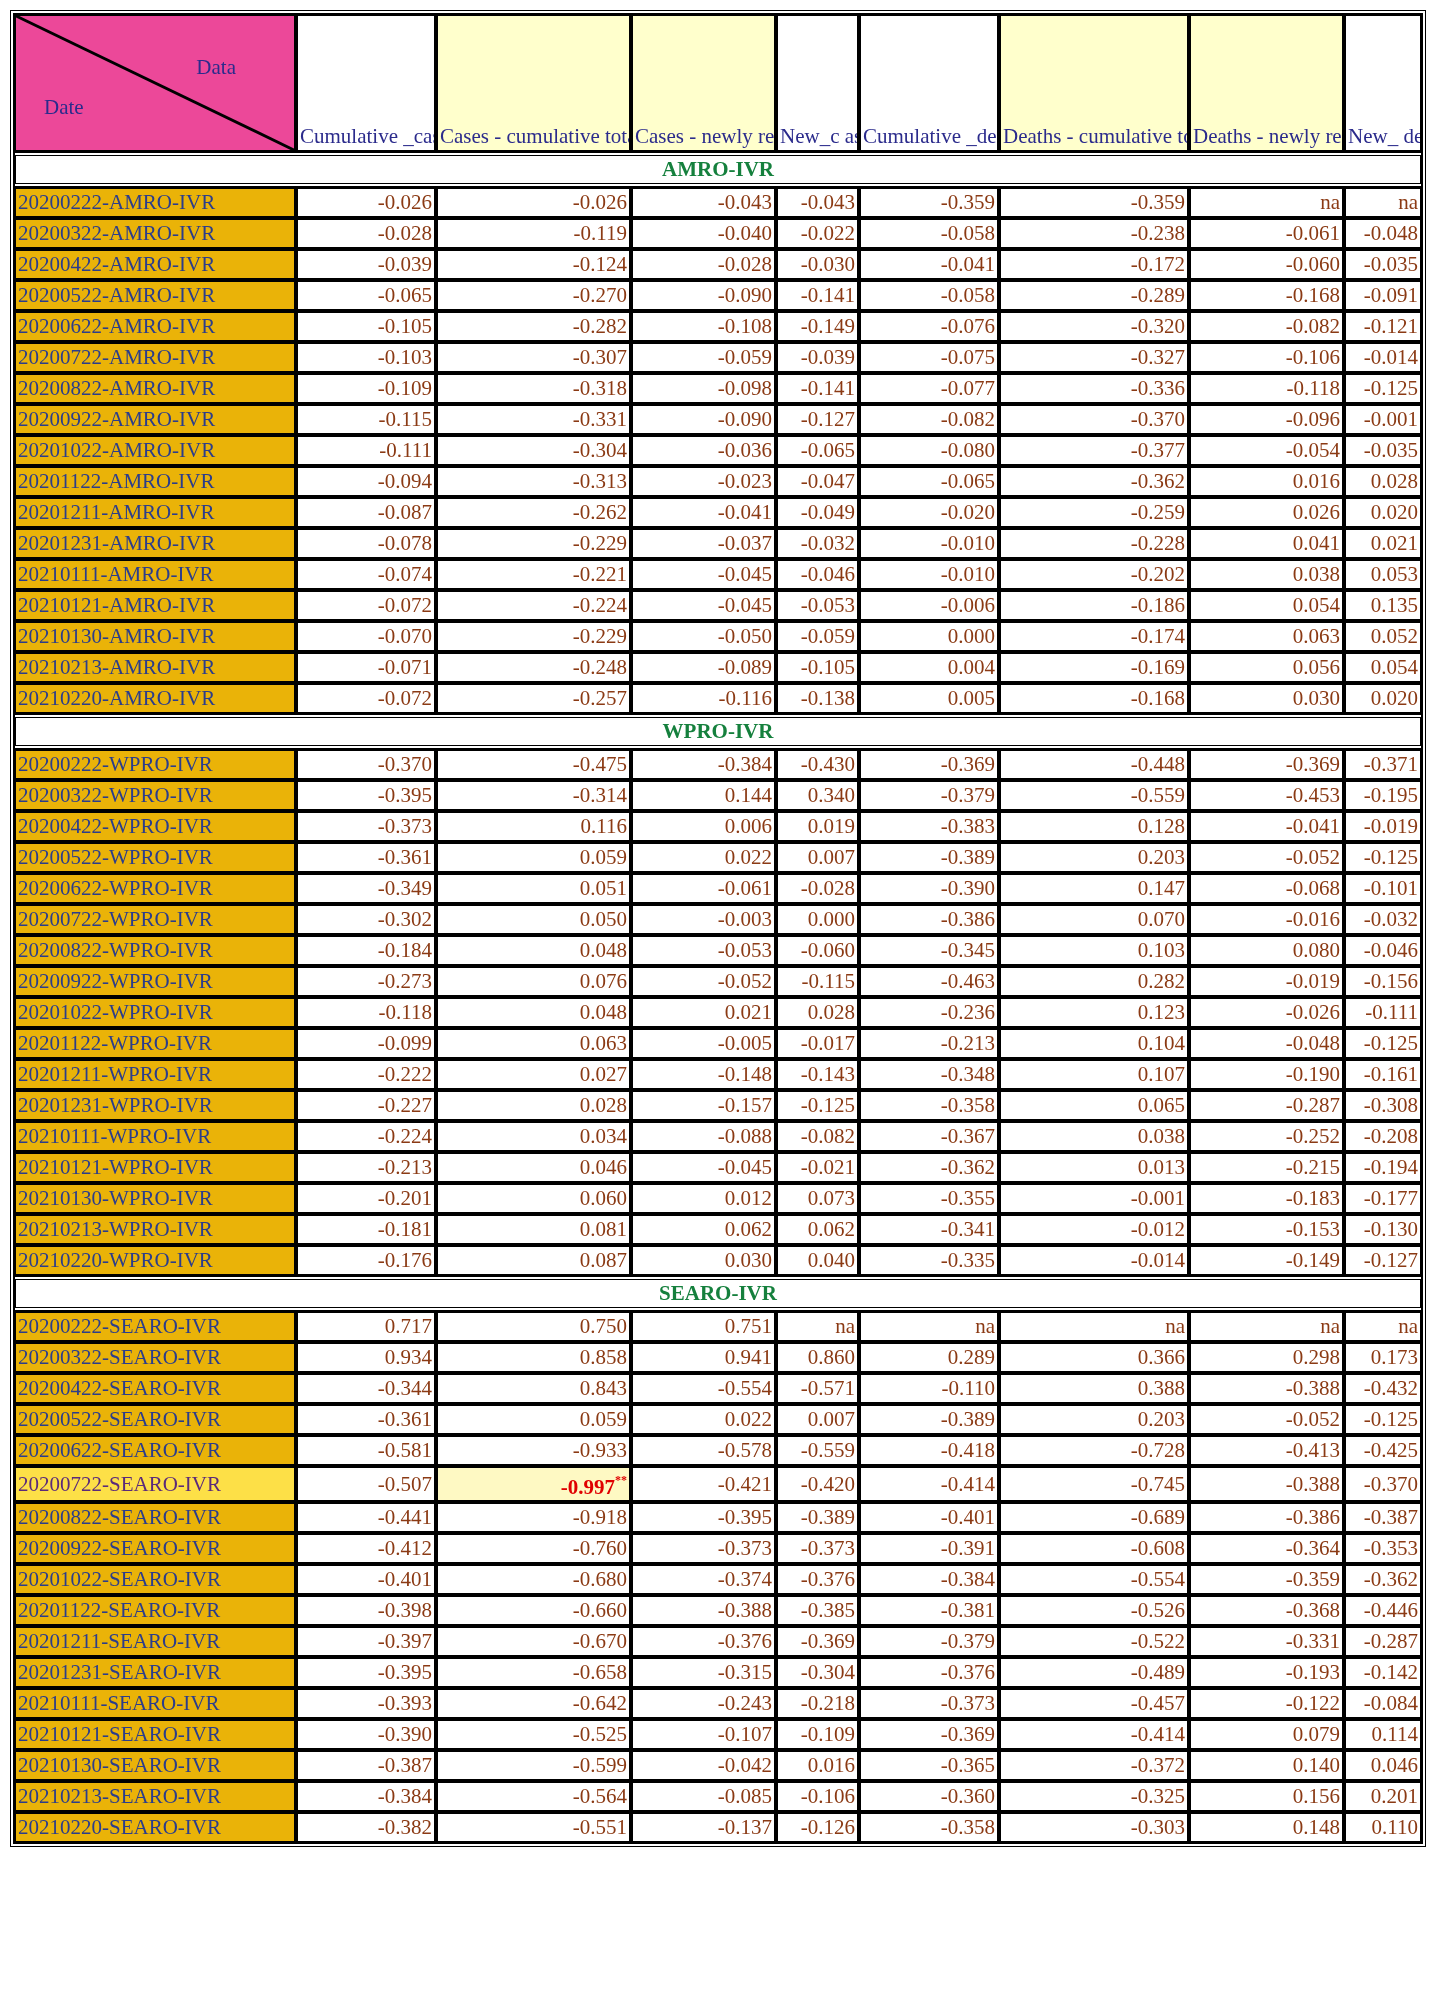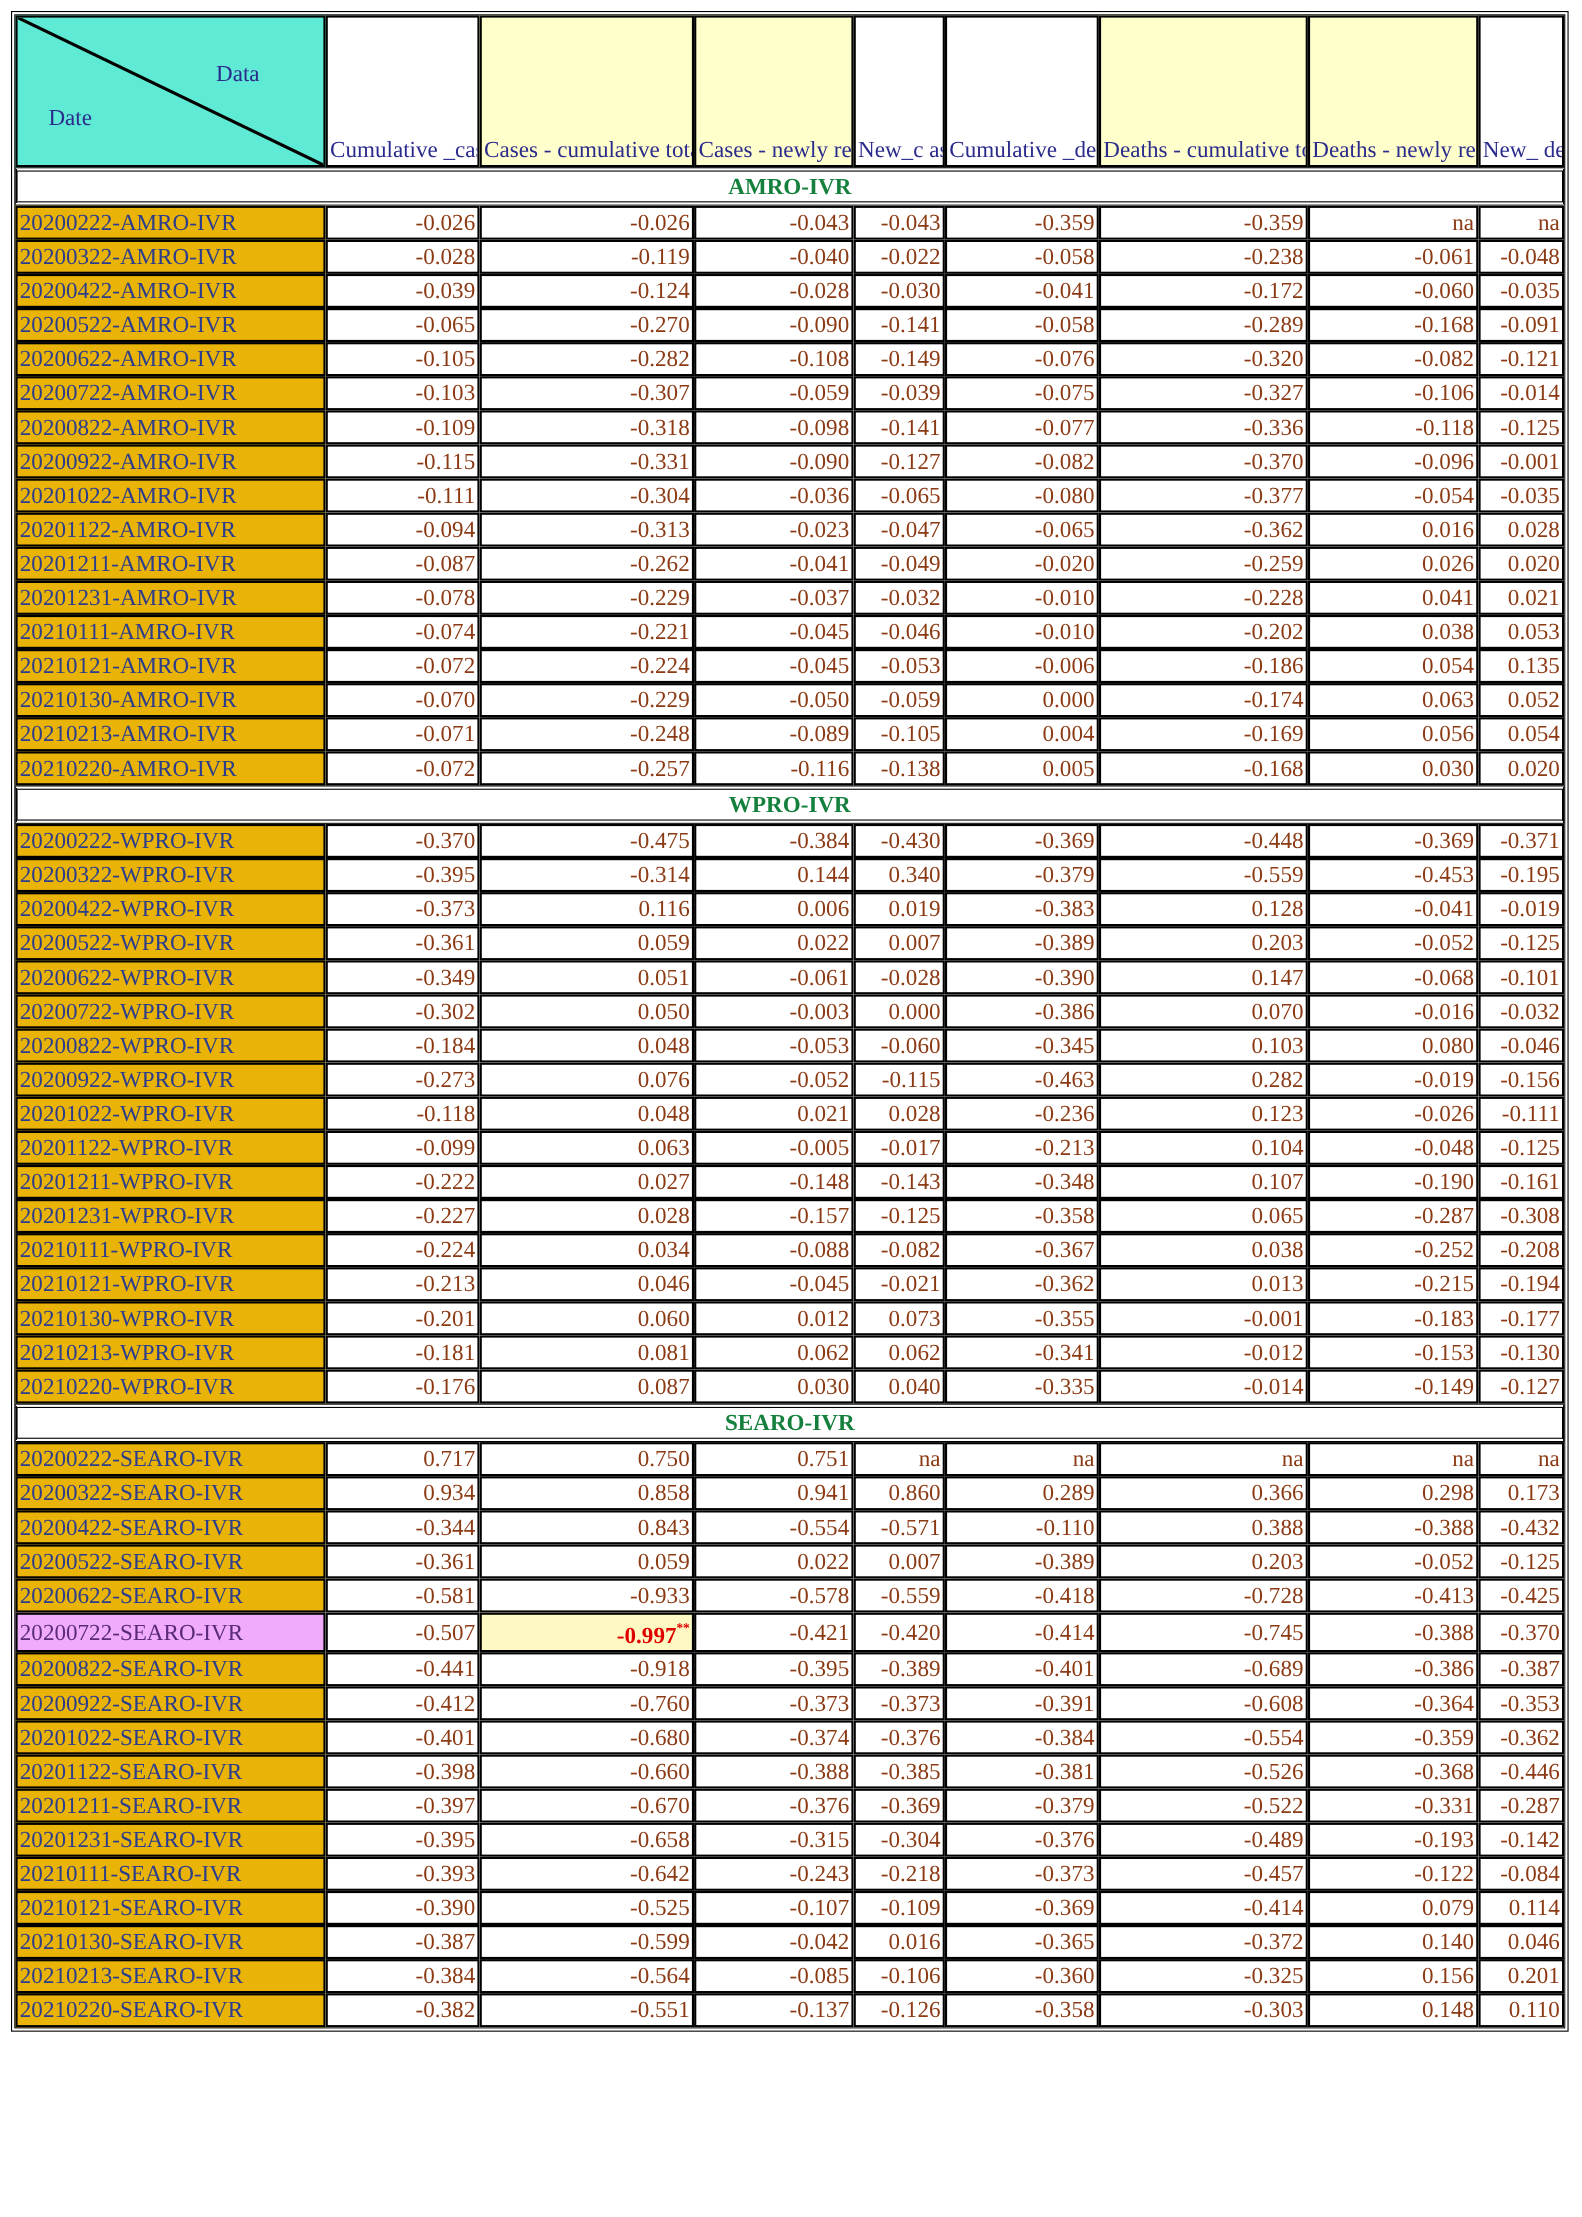--- a/index.html
+++ b/index.html
@@ -30,21 +30,21 @@
     color: #2b2b8c;
     font-size: 21px;
     line-height: 27px;
     text-align: center;
     vertical-align: bottom;
     white-space: normal;
     height: 138px;
     padding: 2px 2px 4px;
   }
   th.h.yellow { background: #ffffcc; }
-  th.corner { position: relative; padding: 0; background: #5eead4; border-right: 4px double #000; text-align: right; }
+  th.corner { position: relative; padding: 0; background: #ec4899; border-right: 4px double #000; text-align: right; }
   th.corner svg { position: absolute; left: 0; top: 0; width: 100%; height: 100%; }
   .corner-data { position: absolute; right: 58px; top: 38px; color: #2b2b8c; font-size: 21px; font-weight: normal; }
   .corner-date { position: absolute; left: 28px; top: 78px; color: #2b2b8c; font-size: 21px; font-weight: normal; }
   tr.section td {
     text-align: center;
     color: #15803d;
     font-weight: bold;
     font-size: 21px;
     height: 31px;
     line-height: 27px;
@@ -52,21 +52,21 @@
     border-bottom: 4px double #000;
   }
   td.label {
     background: #eab308;
     color: #2b3d8c;
     font-size: 21px;
     text-align: left;
     border-right: 4px double #000;
     padding-left: 2px;
   }
-  td.label.hl { background: #f0abfc; color: #5b2a7a; }
+  td.label.hl { background: #fde047; color: #5b2a7a; }
   td.num {
     color: #8b3a14;
     font-size: 21px;
     text-align: right;
     padding-right: 3px;
     background: #fff;
   }
   td.num.hl {
     background: #fef9c3;
     color: #e00000;

